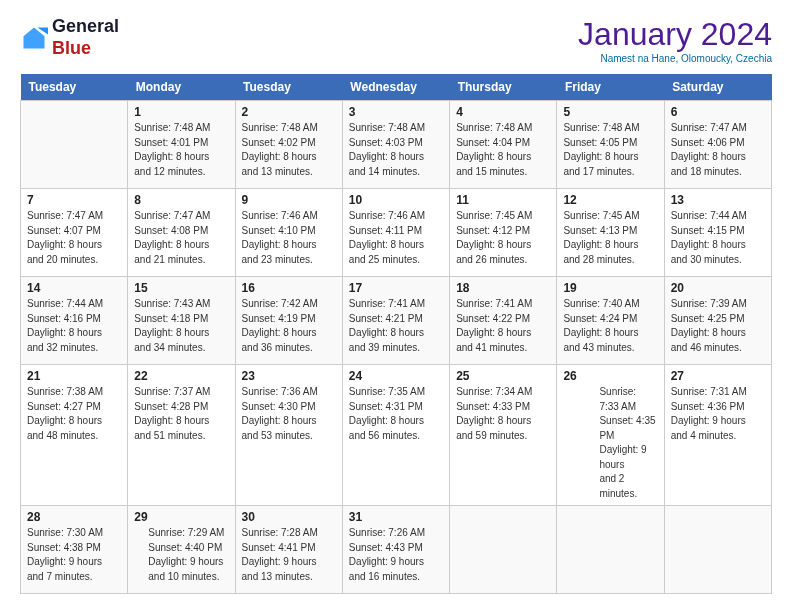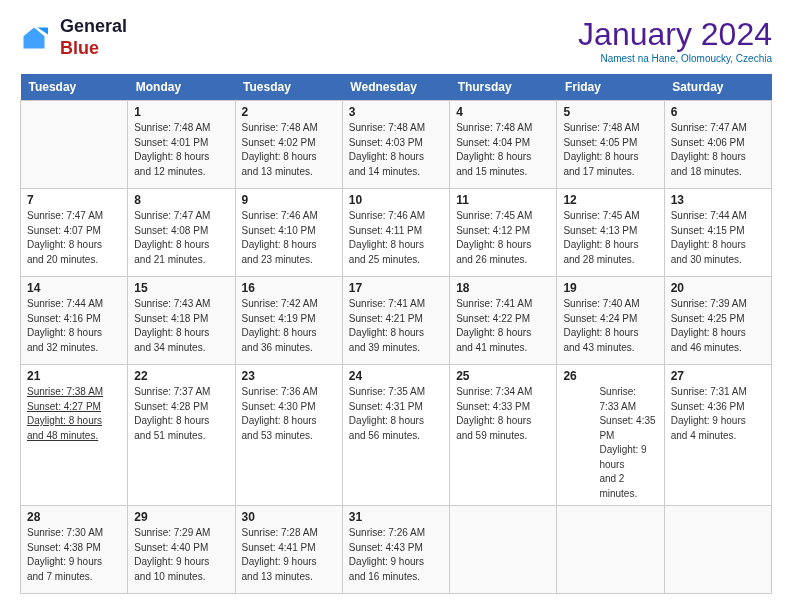--- a/index.html
+++ b/index.html
@@ -12,21 +12,21 @@
     }
     .header-top {
       display: flex;
       justify-content: space-between;
       align-items: flex-start;
       margin-bottom: 4px;
     }
     .logo {
       display: flex;
       align-items: center;
-      gap: 12px;
+      gap: 4px;
     }
     .logo-text {
       font-size: 18px;
       font-weight: bold;
       color: #1a1a2e;
       line-height: 1.2;
     }
     .logo-text span {
       color: #b91c1c;
     }
@@ -266,21 +266,21 @@
           <span class="day-number">20</span>
           <div class="day-info" style="white-space: pre-line;">Sunrise: 7:39 AM
 Sunset: 4:25 PM
 Daylight: 8 hours
 and 46 minutes.</div>
         </td>
       </tr>
       <tr>
         <td>
           <span class="day-number">21</span>
-          <div class="day-info" style="white-space: pre-line; text-decoration: underline;">Sunrise: 7:38 AM
+          <div class="day-info" style="white-space: pre-line;">Sunrise: 7:38 AM
 Sunset: 4:27 PM
 Daylight: 8 hours
 and 48 minutes.</div>
         </td>
         <td>
           <span class="day-number">22</span>
           <div class="day-info" style="white-space: pre-line;">Sunrise: 7:37 AM
 Sunset: 4:28 PM
 Daylight: 8 hours
 and 51 minutes.</div>
@@ -324,21 +324,21 @@
       <tr>
         <td>
           <span class="day-number">28</span>
           <div class="day-info" style="white-space: pre-line;">Sunrise: 7:30 AM
 Sunset: 4:38 PM
 Daylight: 9 hours
 and 7 minutes.</div>
         </td>
         <td>
           <span class="day-number">29</span>
-          <div class="day-info" style="white-space: pre-line;">Sunrise: 7:29 AM
+          <div class="day-info" style="white-space: pre-line; margin-left: 14px;">Sunrise: 7:29 AM
 Sunset: 4:40 PM
 Daylight: 9 hours
 and 10 minutes.</div>
         </td>
         <td>
           <span class="day-number">30</span>
           <div class="day-info" style="white-space: pre-line;">Sunrise: 7:28 AM
 Sunset: 4:41 PM
 Daylight: 9 hours
 and 13 minutes.</div>

